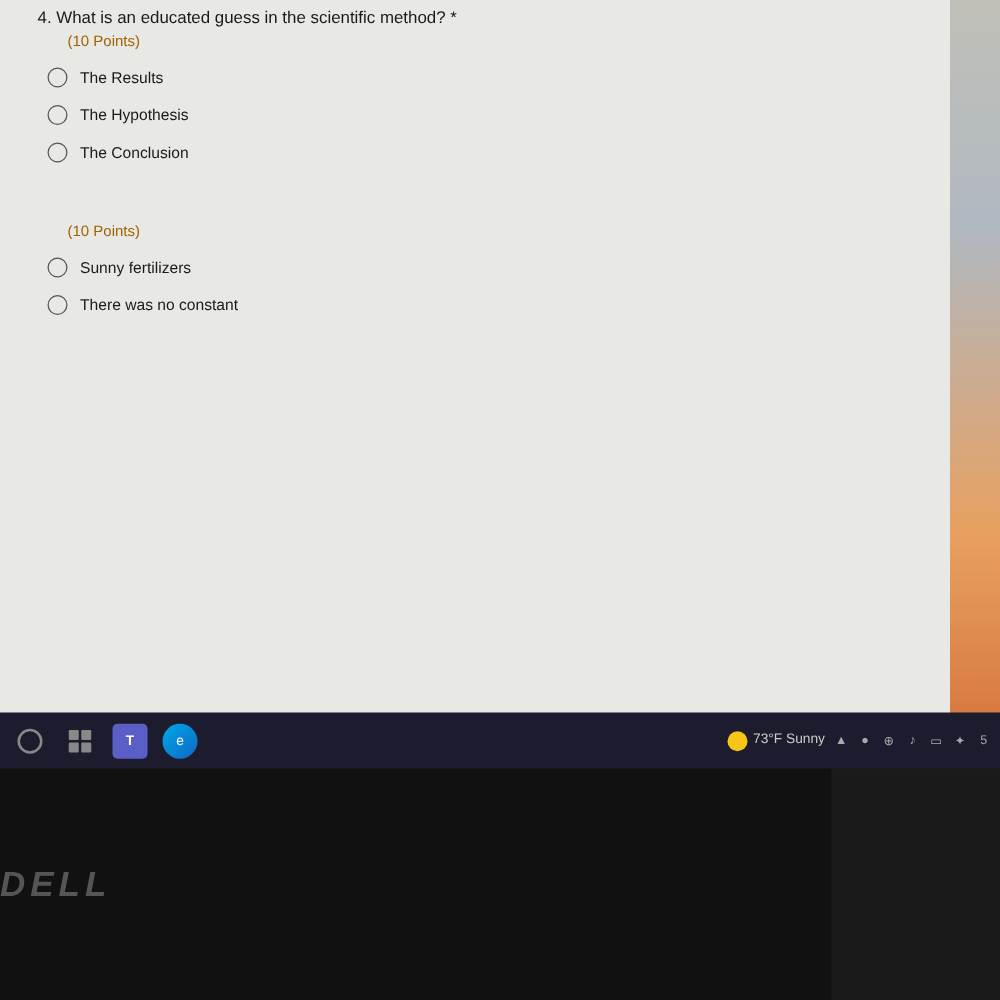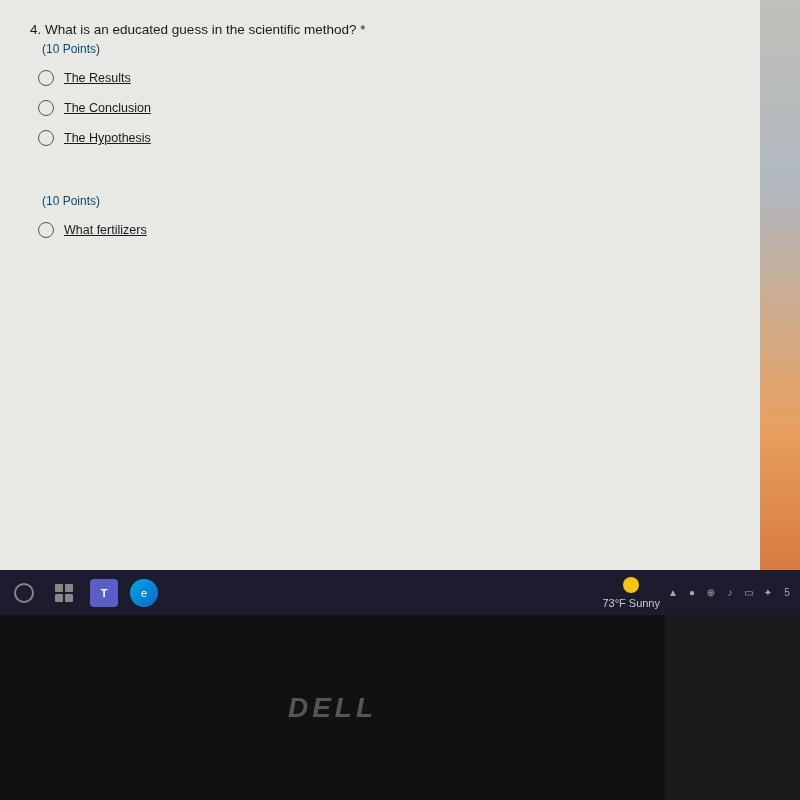--- a/index.html
+++ b/index.html
@@ -19,21 +19,21 @@
     }
 
     
     .content-area {
       position: absolute;
       top: 0;
       left: 0;
       width: 760px;
       height: 610px;
       background: #e8e8e4;
-      padding: 20px 30px;
+      padding: 4px 30px;
     }
 
     
     .right-panel {
       position: absolute;
       top: 0;
       right: 0;
       width: 40px;
       height: 610px;
       background: linear-gradient(180deg, #c0c0b8 0%, #b0b8c0 30%, #e8a060 70%, #d4703a 100%);
@@ -46,23 +46,23 @@
     .question-title {
       font-size: 13.5px;
       font-weight: normal;
       color: #1a1a1a;
       margin-bottom: 2px;
       line-height: 1.5;
     }
 
     .question-points {
       font-size: 12px;
-      color: #0c4a6e;
+      color: #a16207;
       margin-bottom: 14px;
-      margin-left: 12px;
+      margin-left: 24px;
     }
 
     .option-row {
       display: flex;
       align-items: center;
       margin-bottom: 14px;
       margin-left: 8px;
       cursor: pointer;
     }
 
@@ -72,21 +72,20 @@
       border-radius: 50%;
       border: 1.5px solid #555;
       background: transparent;
       margin-right: 10px;
       flex-shrink: 0;
     }
 
     .option-label {
       font-size: 12.5px;
       color: #1a1a1a;
-      text-decoration: underline;
     }
 
     .question-separator {
       height: 20px;
     }
 
     
     .taskbar {
       position: absolute;
       bottom: 185px;
@@ -159,23 +158,21 @@
 
     .taskbar-right {
       margin-left: auto;
       display: flex;
       align-items: center;
       gap: 6px;
     }
 
     .taskbar-weather {
       display: flex;
-      align-items: center;
       gap: 4px;
-      flex-direction: column;
     }
 
     .sun-icon {
       width: 16px;
       height: 16px;
       background: #f5c518;
       border-radius: 50%;
       flex-shrink: 0;
     }
 
@@ -187,21 +184,20 @@
     
     .laptop-bottom {
       position: absolute;
       bottom: 0;
       left: 0;
       width: 665px;
       height: 185px;
       background: #111;
       display: flex;
       align-items: center;
-      justify-content: center;
     }
 
     .dell-logo {
       font-size: 28px;
       font-weight: bold;
       color: #555;
       letter-spacing: 4px;
       font-family: 'Arial', sans-serif;
     }
 
@@ -238,36 +234,40 @@
         <span>What is an educated guess in the scientific method? *</span>
       </div>
       <div class="question-points">(10 Points)</div>
 
       <div class="option-row">
         <div class="radio-circle"></div>
         <span class="option-label">The Results</span>
       </div>
       <div class="option-row">
         <div class="radio-circle"></div>
+        <span class="option-label">The Hypothesis</span>
+      </div>
+      <div class="option-row">
+        <div class="radio-circle"></div>
         <span class="option-label">The Conclusion</span>
-      </div>
-      <div class="option-row">
-        <div class="radio-circle"></div>
-        <span class="option-label">The Hypothesis</span>
       </div>
     </div>
 
     <div class="question-separator"></div>
 
     <div class="question-block">
       <div class="question-points">(10 Points)</div>
 
       <div class="option-row">
         <div class="radio-circle"></div>
-        <span class="option-label">What fertilizers</span>
+        <span class="option-label">Sunny fertilizers</span>
+      </div>
+      <div class="option-row">
+        <div class="radio-circle"></div>
+        <span class="option-label">There was no constant</span>
       </div>
     </div>
   </div>
 
   <div class="right-panel"></div>
 
   <div class="taskbar">
 
     <div class="taskbar-btn">
       <div class="taskbar-circle"></div>

